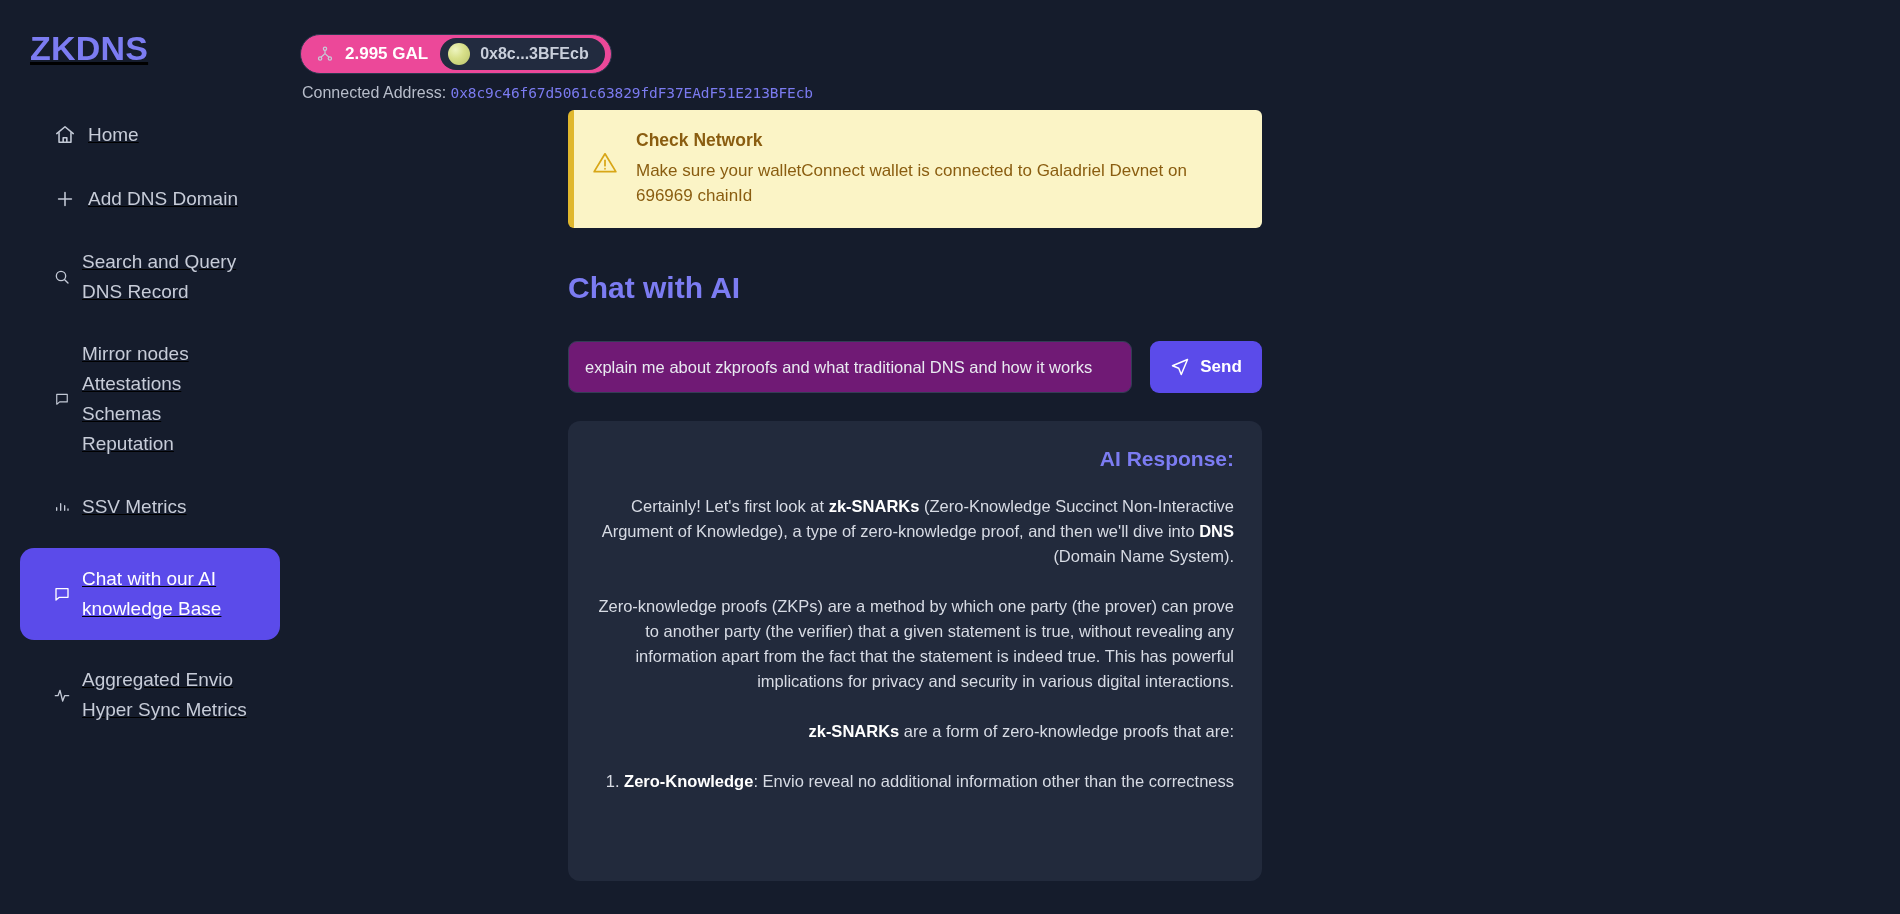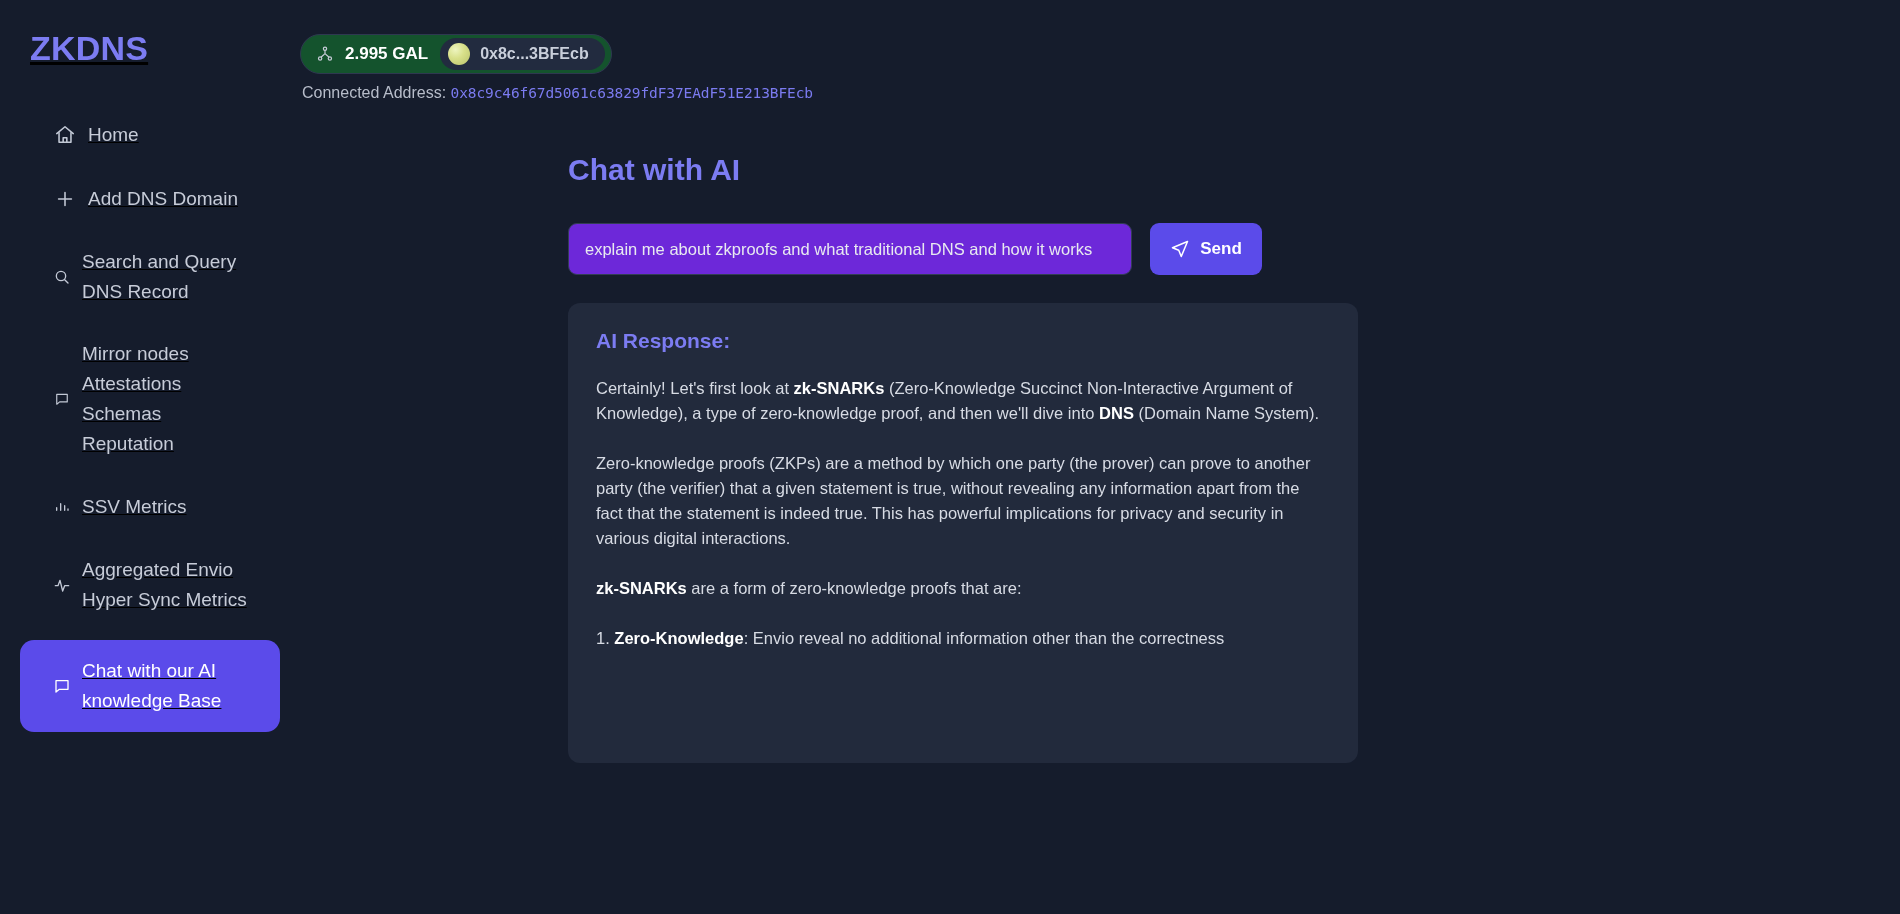--- a/index.html
+++ b/index.html
@@ -100,21 +100,21 @@
     flex-direction: column;
     gap: 10px;
   }
 
   .wallet-pill {
     display: inline-flex;
     align-items: center;
     height: 40px;
     border: 1px solid #2e3850;
     border-radius: 22px;
-    background: #14532d;
+    background: #ec4899;
     padding: 0 6px 0 12px;
     cursor: pointer;
     width: max-content;
   }
   .wallet-pill .net-ico {
     width: 24px; height: 24px;
     display:flex; align-items:center; justify-content:center;
     color:#c7ccd8;
     margin-right: 6px;
   }
@@ -208,21 +208,21 @@
   }
 
   .chat-input-row {
     display: flex;
     gap: 18px;
     align-items: stretch;
   }
   .chat-input {
     flex: 1;
     height: 52px;
-    background: #6d28d9;
+    background: #701a75;
     border: 1px solid #333d55;
     border-radius: 9px;
     color: #e8eaf0;
     font-size: 16.5px;
     font-family: "Liberation Sans", sans-serif;
     padding: 0 16px;
     outline: none;
   }
   .chat-input::placeholder { color: #7c8496; }
 
@@ -242,23 +242,24 @@
     gap: 10px;
     cursor: pointer;
   }
   .send-btn .send-ico { width: 20px; height: 20px; display:block; }
 
   .response-card {
     margin-top: 28px;
     background: #222a3c;
     border-radius: 12px;
     padding: 26px 28px 20px 28px;
-    width: 790px;
+    width: 694px;
     height: 460px;
     overflow: hidden;
+    text-align: right;
   }
   .response-title {
     color: #7c7cf2;
     font-size: 21px;
     font-weight: 700;
     margin-bottom: 23px;
   }
   .response-body {
     color: #d7dbe4;
     font-size: 16.5px;
@@ -320,36 +321,36 @@
 
       <div class="nav-item small-icon">
         <span class="ico">
           <svg width="16" height="16" viewBox="0 0 24 24" fill="none" stroke="currentColor" stroke-width="2" stroke-linecap="round">
               <path d="M4 17v-4M10 17V7M16 17v-7M21 17v-2"></path>
             </svg>
         </span>
         <span class="lbl">SSV Metrics</span>
       </div>
 
+      <div class="nav-item active small-icon">
+        <span class="ico">
+          <svg width="16" height="16" viewBox="0 0 24 24" fill="none" stroke="currentColor" stroke-width="2" stroke-linejoin="round">
+              <path d="M3 4h18v13H8l-5 4z"></path>
+            </svg>
+        </span>
+        <span class="lbl">Chat with our AI knowledge Base</span>
+      </div>
+
       <div class="nav-item small-icon">
         <span class="ico">
           <svg width="16" height="16" viewBox="0 0 24 24" fill="none" stroke="currentColor" stroke-width="2" stroke-linecap="round" stroke-linejoin="round">
               <path d="M2 13h4l3-8 4 16 3-8h6"></path>
             </svg>
         </span>
         <span class="lbl">Aggregated Envio Hyper Sync Metrics</span>
-      </div>
-
-      <div class="nav-item active small-icon">
-        <span class="ico">
-          <svg width="16" height="16" viewBox="0 0 24 24" fill="none" stroke="currentColor" stroke-width="2" stroke-linejoin="round">
-              <path d="M3 4h18v13H8l-5 4z"></path>
-            </svg>
-        </span>
-        <span class="lbl">Chat with our AI knowledge Base</span>
       </div>
 
     </nav>
   </aside>
 
   <main class="main">
 
     <div class="wallet-row">
 
       <div class="wallet-pill">
@@ -369,20 +370,33 @@
       </div>
 
       <div class="connected-line">
         <span>Connected Address:</span>
         <span class="addr">0x8c9c46f67d5061c63829fdF37EAdF51E213BFEcb</span>
       </div>
     </div>
 
     <div class="content">
 
+      <div class="alert">
+        <span class="warn-ico">
+          <svg width="26" height="26" viewBox="0 0 24 24" fill="none" stroke="currentColor" stroke-width="1.6" stroke-linecap="round" stroke-linejoin="round">
+              <path d="M12 3.5 22 20H2z"></path>
+              <path d="M12 9.5v5"></path>
+              <path d="M12 17.2v.2"></path>
+            </svg>
+        </span>
+        <div class="alert-body">
+          <div class="alert-title">Check Network</div>
+          <div class="alert-text">Make sure your walletConnect wallet is connected to Galadriel Devnet on 696969 chainId</div>
+        </div>
+      </div>
 
       <h1 class="chat-title">Chat with AI</h1>
 
       <div class="chat-input-row">
         <input class="chat-input" type="text" value="explain me about zkproofs and what traditional DNS and how it works" style="">
         <button class="send-btn">
           <span class="send-ico">
             <svg width="20" height="20" viewBox="0 0 24 24" fill="none" stroke="currentColor" stroke-width="1.8" stroke-linejoin="round">
                 <path d="M21 3 3 10.5l7.5 3L13.5 21z"></path>
               </svg>

